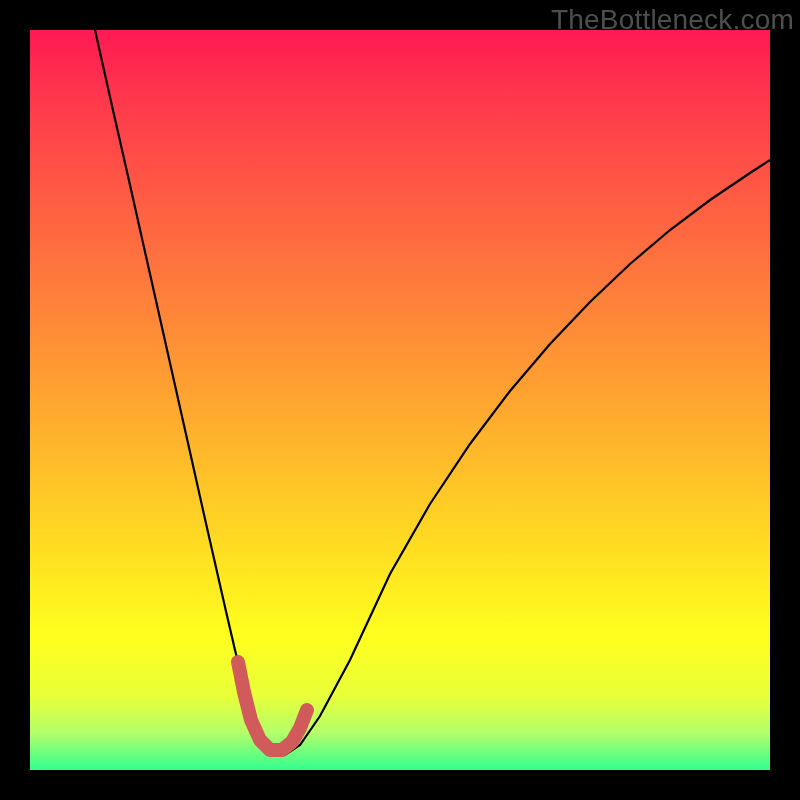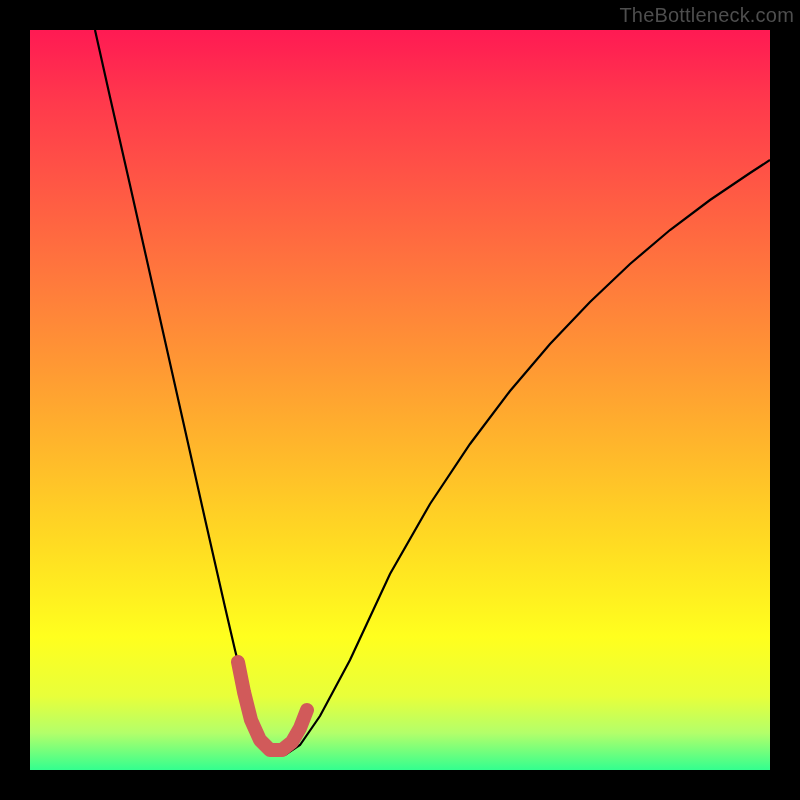--- a/index.html
+++ b/index.html
@@ -37,21 +37,21 @@
       #e8ff3a 90%,
       #b3ff6a 95%,
       #33ff8f 100%
     );
   }
   .watermark {
     position: absolute;
     top: 4px;
     right: 6px;
     color: #4e4e4e;
-    font-size: 20px;
+    font-size: 28px;
     letter-spacing: 0.2px;
     font-weight: 500;
   }
   svg.curve {
     position: absolute;
     left: 0;
     top: 0;
     width: 100%;
     height: 100%;
   }

